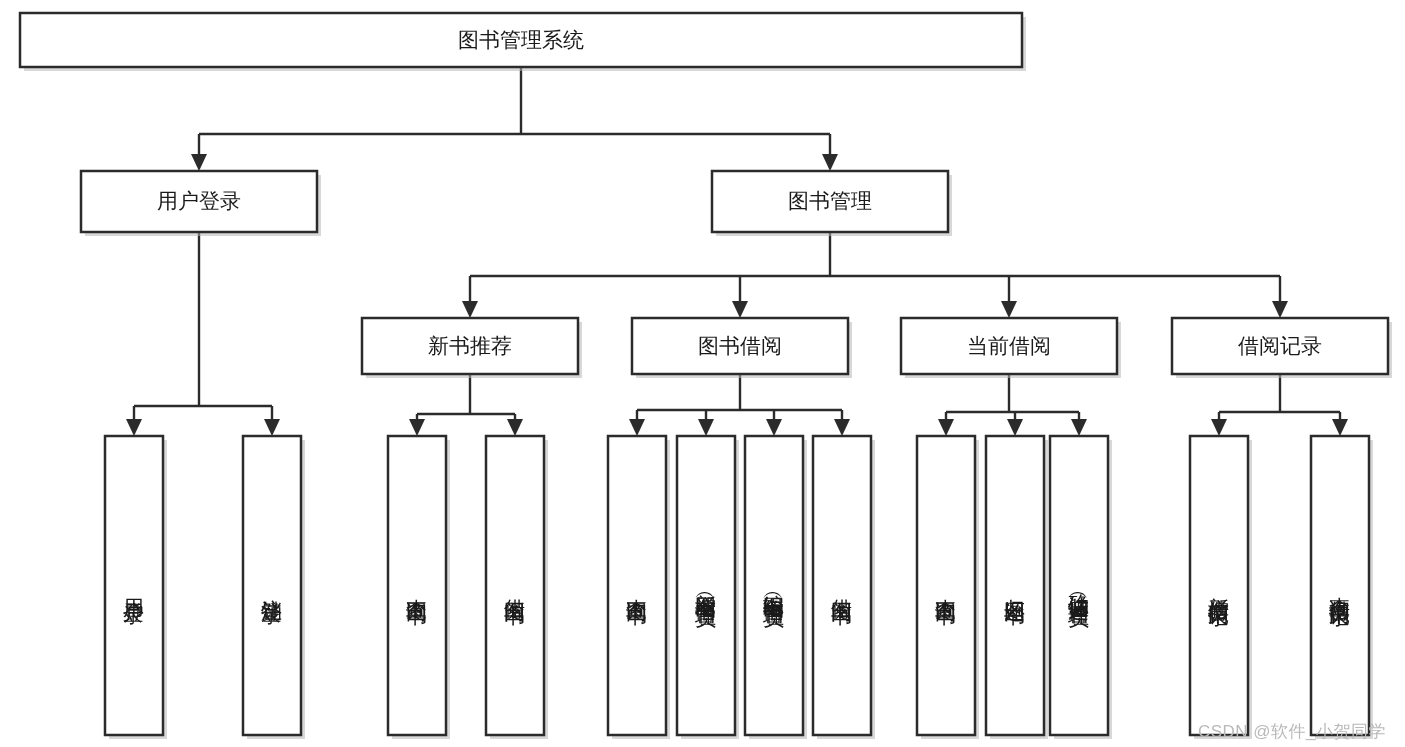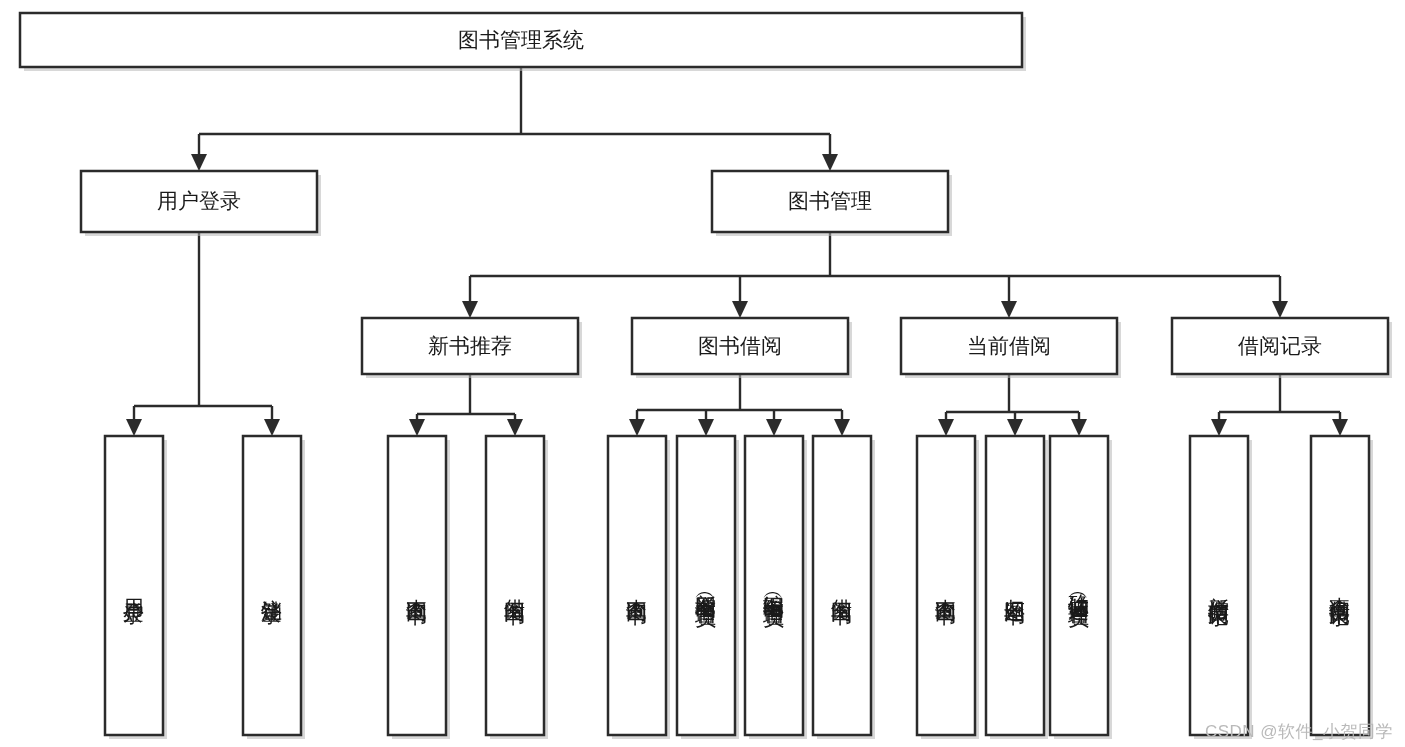--- a/index.html
+++ b/index.html
@@ -64,21 +64,21 @@
     text-orientation: upright;
     font-family: "Liberation Sans", "DejaVu Sans", sans-serif;
     font-size: 21px;
     line-height: 1.0;
     color: #1a1a1a;
     letter-spacing: 2px;
     white-space: nowrap;
   }
   .watermark {
     position: absolute;
-    right: 5px;
+    right: 12px;
     bottom: 4px;
     font-family: "Liberation Sans", "DejaVu Sans", sans-serif;
     font-size: 17px;
     color: #b9b9b9;
     letter-spacing: 0.5px;
     white-space: nowrap;
   }
 </style>
 </head>
 <body>

